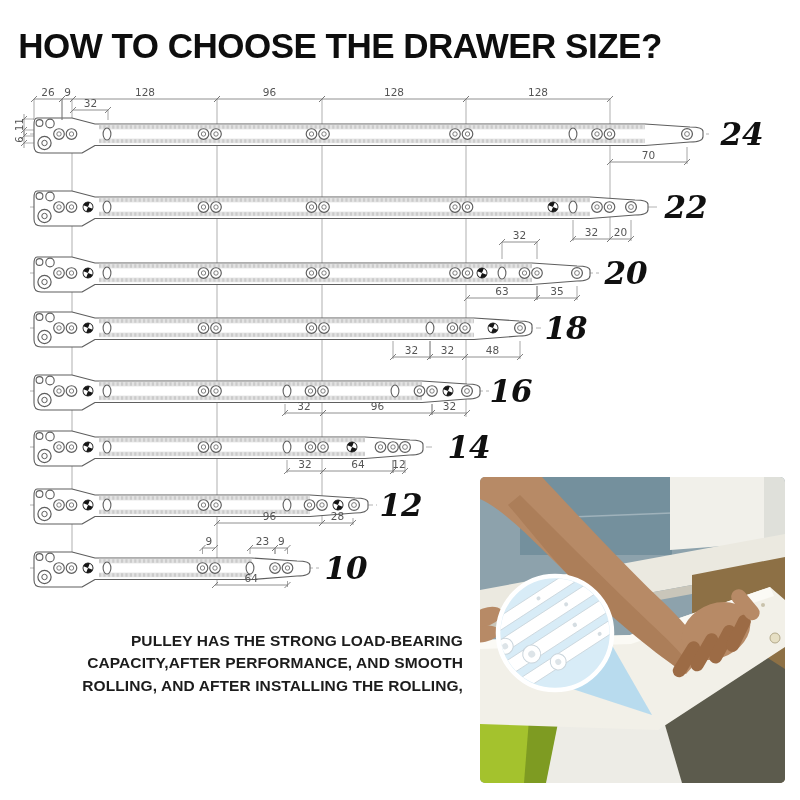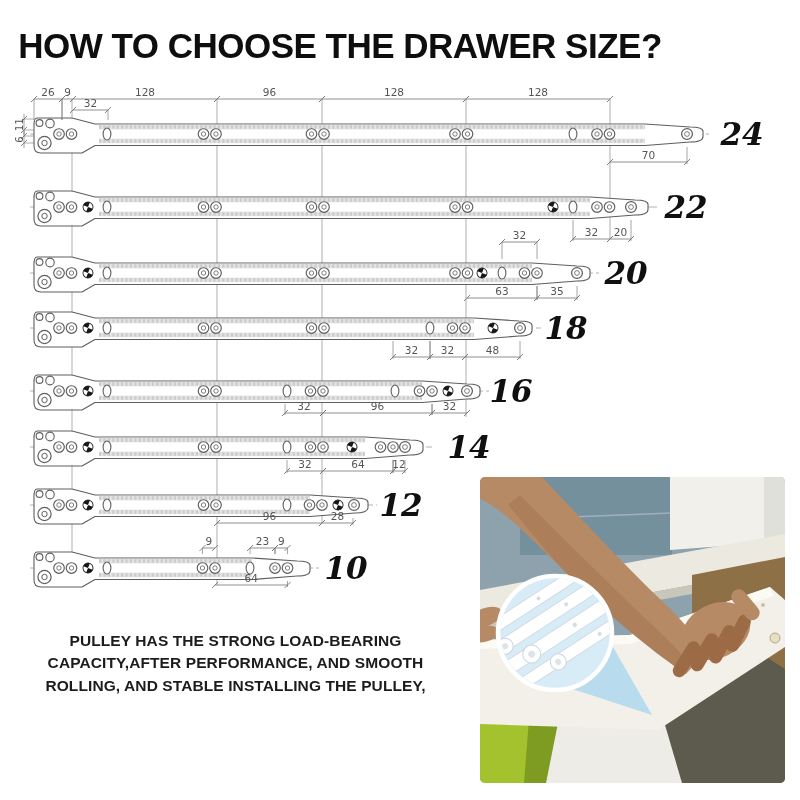--- a/index.html
+++ b/index.html
@@ -1,21 +1,21 @@
 <!DOCTYPE html>
 <html><head>
 <meta charset="utf-8">
 <style>
   html,body{margin:0;padding:0;background:#fff;}
   .page{position:relative;width:800px;height:800px;background:#ffffff;overflow:hidden;
         font-family:"Liberation Sans",sans-serif;}
   .title{position:absolute;top:26px;left:0;width:680px;text-align:center;
          font-size:35px;font-weight:800;color:#0e0e0e;letter-spacing:-0.5px;}
   #diagram{position:absolute;left:0;top:0;}
-  .desc{position:absolute;left:8px;top:630px;width:455px;text-align:center;
+  .desc{position:absolute;left:8px;top:630px;width:455px;text-align:right;
         font-size:15.5px;font-weight:700;color:#1c1c1c;line-height:22.3px;letter-spacing:0.1px;}
   .desc span{display:block;}
   .photo{position:absolute;left:480px;top:477px;width:305px;height:306px;
          border-radius:5px;overflow:hidden;}
 </style>
 </head>
 <body>
 
 <div class="page">
 
@@ -498,21 +498,21 @@
         <line x1="284.5" y1="588" x2="290.5" y2="582" stroke="#757575" stroke-width="0.9"></line>
         <line x1="287.5" y1="581" x2="287.5" y2="587" stroke="#757575" stroke-width="0.65"></line>
         <text x="251.25" y="582" text-anchor="middle" font-size="10.5" fill="#555555" font-family="&quot;DejaVu Sans&quot;,sans-serif">64</text>
         <text x="346" y="579" text-anchor="middle" font-size="31" font-style="italic" font-weight="600" fill="#101010" font-family="&quot;DejaVu Serif&quot;,serif">10</text>
       </g>
     </svg>
 
   <div class="desc">
     <span>PULLEY HAS THE STRONG LOAD-BEARING</span>
     <span>CAPACITY,AFTER PERFORMANCE, AND SMOOTH</span>
-    <span>ROLLING, AND STABLE INSTALLING THE PULLEY,</span>
+    <span>ROLLING, AND AFTER INSTALLING THE ROLLING,</span>
   </div>
 
   <div class="photo">
     <svg width="305" height="306" viewBox="0 0 305 306">
       <rect x="0" y="0" width="305" height="306" fill="#8da2ac"></rect>
       <rect x="40" y="0" width="152" height="78" fill="#74909d"></rect>
       <line x1="40" y1="42" x2="192" y2="36" stroke="#9fb2bb" stroke-width="1.5"></line>
       <polygon points="190,0 284,0 284,66 190,73" fill="#f1f0ea"></polygon>
       <polygon points="284,0 305,0 305,73 284,66" fill="#dfe0da"></polygon>
       <polygon points="0,113 305,57 305,91 0,147" fill="#ebe9e0"></polygon>

